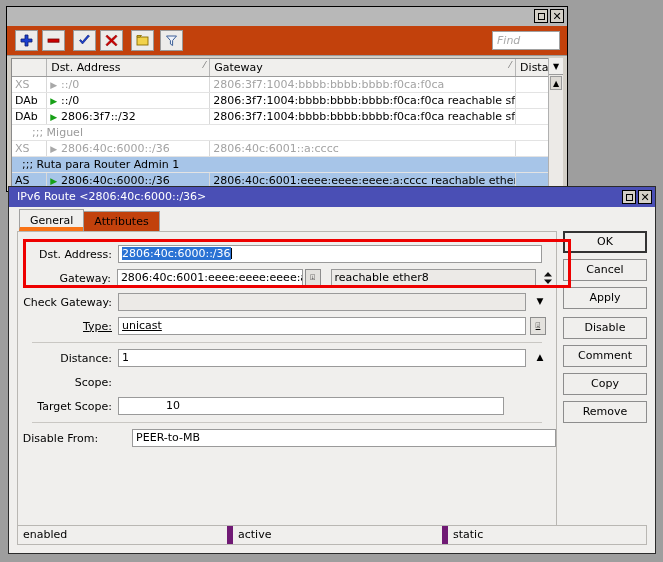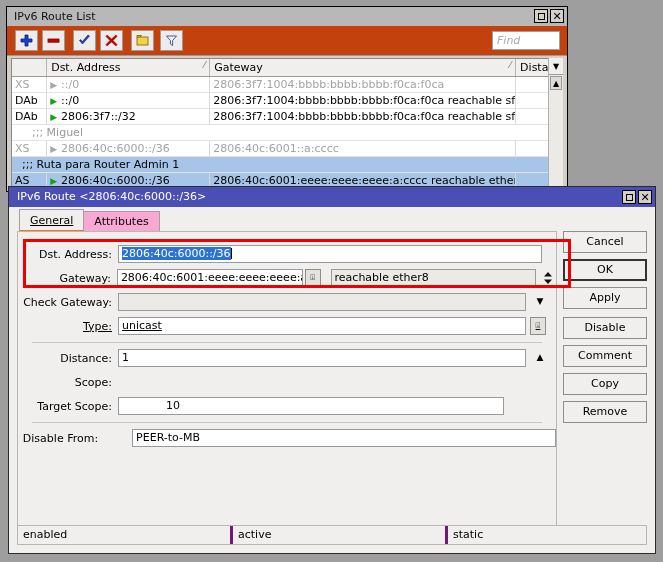--- a/index.html
+++ b/index.html
@@ -139,24 +139,24 @@
   .dlg-tb-btn {
     width: 14px; height: 14px; border: 1px solid #000; background: #d4d0c8;
     display:flex; align-items:center; justify-content:center; cursor:pointer;
   }
   .dlg-tb-btn .sq { width: 7px; height: 7px; border: 1.5px solid #000; }
   .dlg-tb-btn .xg { font-size: 11px; font-weight: bold; }
 
   .tabs { position: absolute; left: 10px; top: 22px; display: flex; align-items: flex-end; }
   .tab {
     height: 20px; padding: 0 10px; font-size: 11px;
-    background: #f9a8d4; border: 1px solid #a0a0a0; border-bottom: none;
+    background: #c2410c; border: 1px solid #a0a0a0; border-bottom: none;
     line-height: 20px; cursor: pointer; margin-right: -1px;
   }
-  .tab.active { background: #f0efed; height: 22px; line-height: 22px; border-bottom: 1px solid #f97316; text-decoration: underline; }
+  .tab.active { background: #f0efed; height: 22px; line-height: 22px; border-bottom: 4px solid #f97316; }
 
   .formpanel {
     position: absolute; left: 8px; top: 44px; right: 98px; bottom: 8px;
     background: #f0efed; border: 1px solid #b9b7b3;
   }
   .redbox {
     position: absolute; left: 14px; top: 52px; width: 548px; height: 49px;
     border: 3px solid #ee0000; pointer-events: none; z-index: 5;
   }
 
@@ -188,32 +188,31 @@
     background: #f0efed; border: 1px solid #8d8d8d;
     font-size: 11px; text-align: center; line-height: 20px;
     cursor: pointer;
   }
   .dbtn.default { border: 2px solid #333; line-height: 18px; }
 
   .statusbar {
     position: absolute; left: 8px; right: 8px; bottom: 8px; height: 20px;
     display: flex; background: #f0efed; border: 1px solid #b9b7b3;
   }
-  .scell { border-right: 3px solid #701a75; padding: 0 5px; line-height: 18px; font-size: 11px; }
+  .scell { border-right: 6px solid #701a75; padding: 0 5px; line-height: 18px; font-size: 11px; }
   .scell:last-child { border-right: none; }
 </style>
 </head>
 <body>
 
 <div id="root">
 
   <div class="win-routelist">
 
     <div class="rl-titlebar">
-      <span class="rl-title">IPv6 Route List</span>
       <div class="rl-titlebtns">
         <div class="tb-btn">
             <span class="sq"></span>
           </div>
         <div class="tb-btn">
             <span class="xg">✕</span>
           </div>
       </div>
     </div>
 
@@ -389,22 +388,22 @@
 
       <div class="frow" style="top:196px;">
         <div class="flabel">Disable From:</div>
         <div class="finput" style="width:496px;margin-left:28px;">PEER-to-MB</div>
       </div>
     </div>
 
     <div class="redbox"></div>
 
     <div class="btncol" id="dialog-buttons">
+        <div class="dbtn default">OK</div>
         <div class="dbtn">Cancel</div>
-        <div class="dbtn default">OK</div>
         <div class="dbtn">Apply</div>
         <div class="dbtn" style="margin-top: 8px;">Disable</div>
         <div class="dbtn">Comment</div>
         <div class="dbtn">Copy</div>
         <div class="dbtn">Remove</div>
       </div>
 
     <div class="statusbar" id="dialog-status">
         <div class="scell" style="width: 215px; flex: 0 0 auto;">enabled</div>
         <div class="scell" style="width: 215px; flex: 0 0 auto;">active</div>

